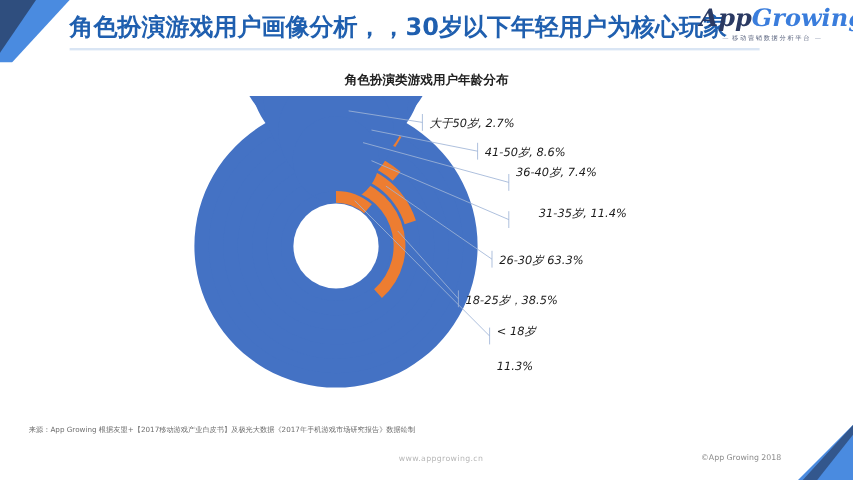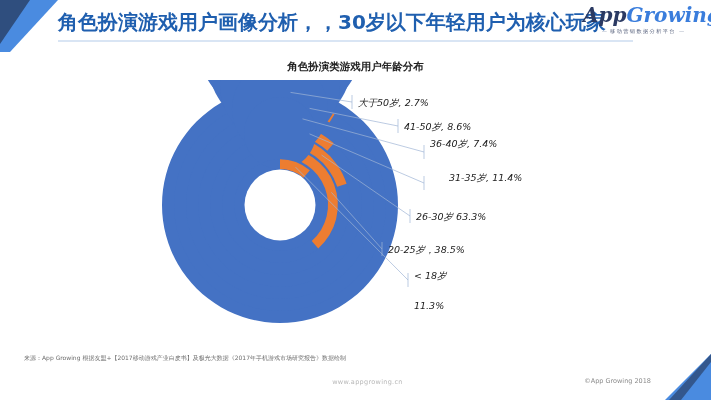--- a/index.html
+++ b/index.html
@@ -158,21 +158,21 @@
     <div class="lbl" style="left:358px;top:17px;">大于50岁, 2.7%</div>
 
     <div class="lbl" style="left:404px;top:41px;">41-50岁, 8.6%</div>
 
     <div class="lbl" style="left:430px;top:58px;">36-40岁, 7.4%</div>
 
     <div class="lbl" style="left:430px;top:92px;margin-left:19px;">31-35岁, 11.4%</div>
 
     <div class="lbl" style="left:416px;top:131px;">26-30岁  63.3%</div>
 
-    <div class="lbl" style="left:388px;top:164px;">20-25岁，38.5%</div>
+    <div class="lbl" style="left:388px;top:164px;">18-25岁，38.5%</div>
 
     <div class="lbl" style="left:414px;top:190px;">&lt; 18岁</div>
 
     <div class="lbl" style="left:414px;top:220px;text-align:right;">11.3%</div>
   </div>
 
   <div class="source">来源：App Growing 根据友盟+【2017移动游戏产业白皮书】及极光大数据《2017年手机游戏市场研究报告》数据绘制</div>
 
   <div class="site">www.appgrowing.cn</div>
 

